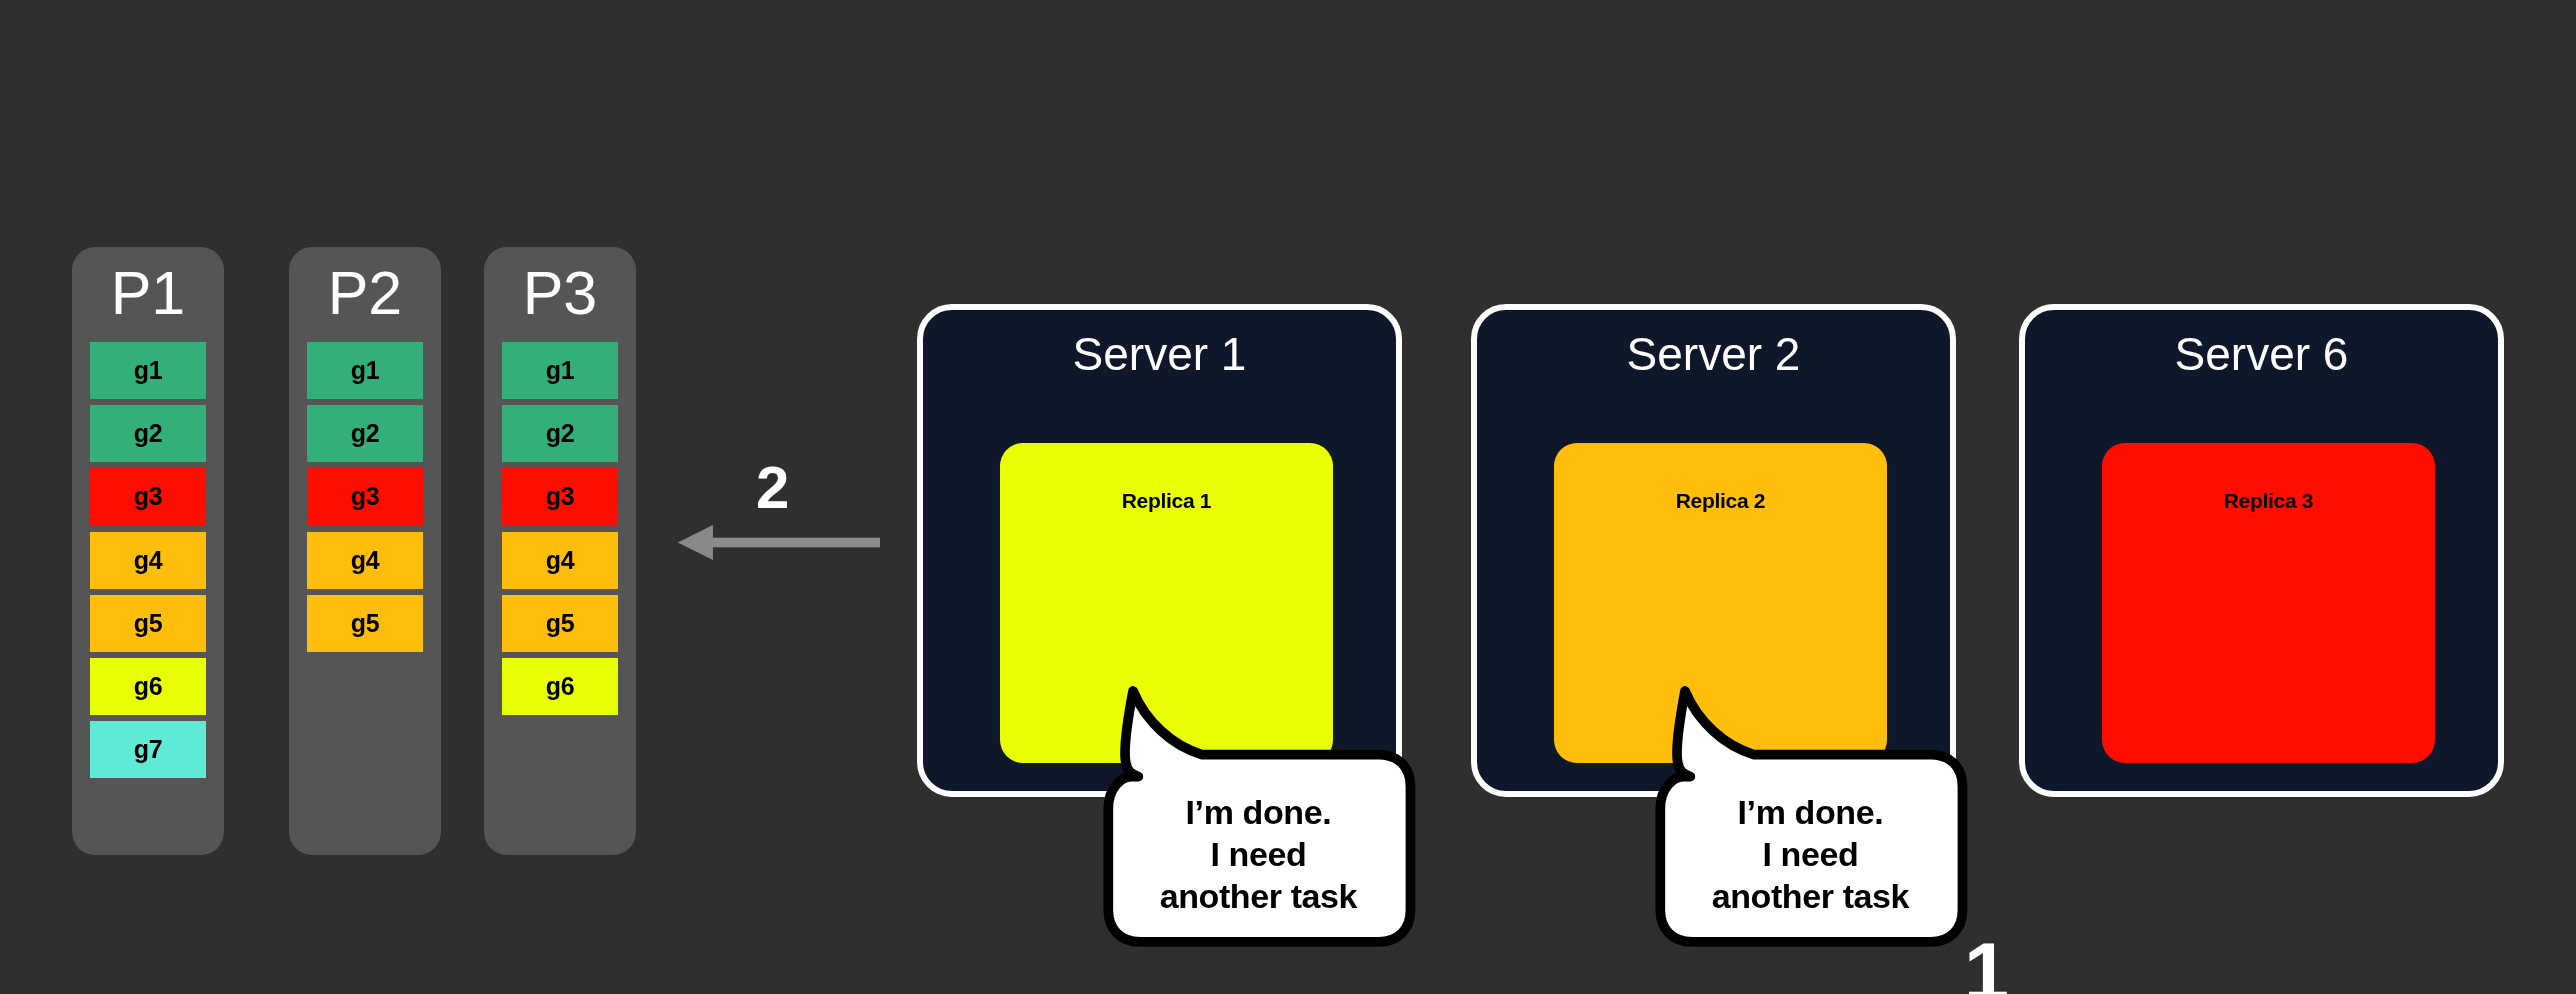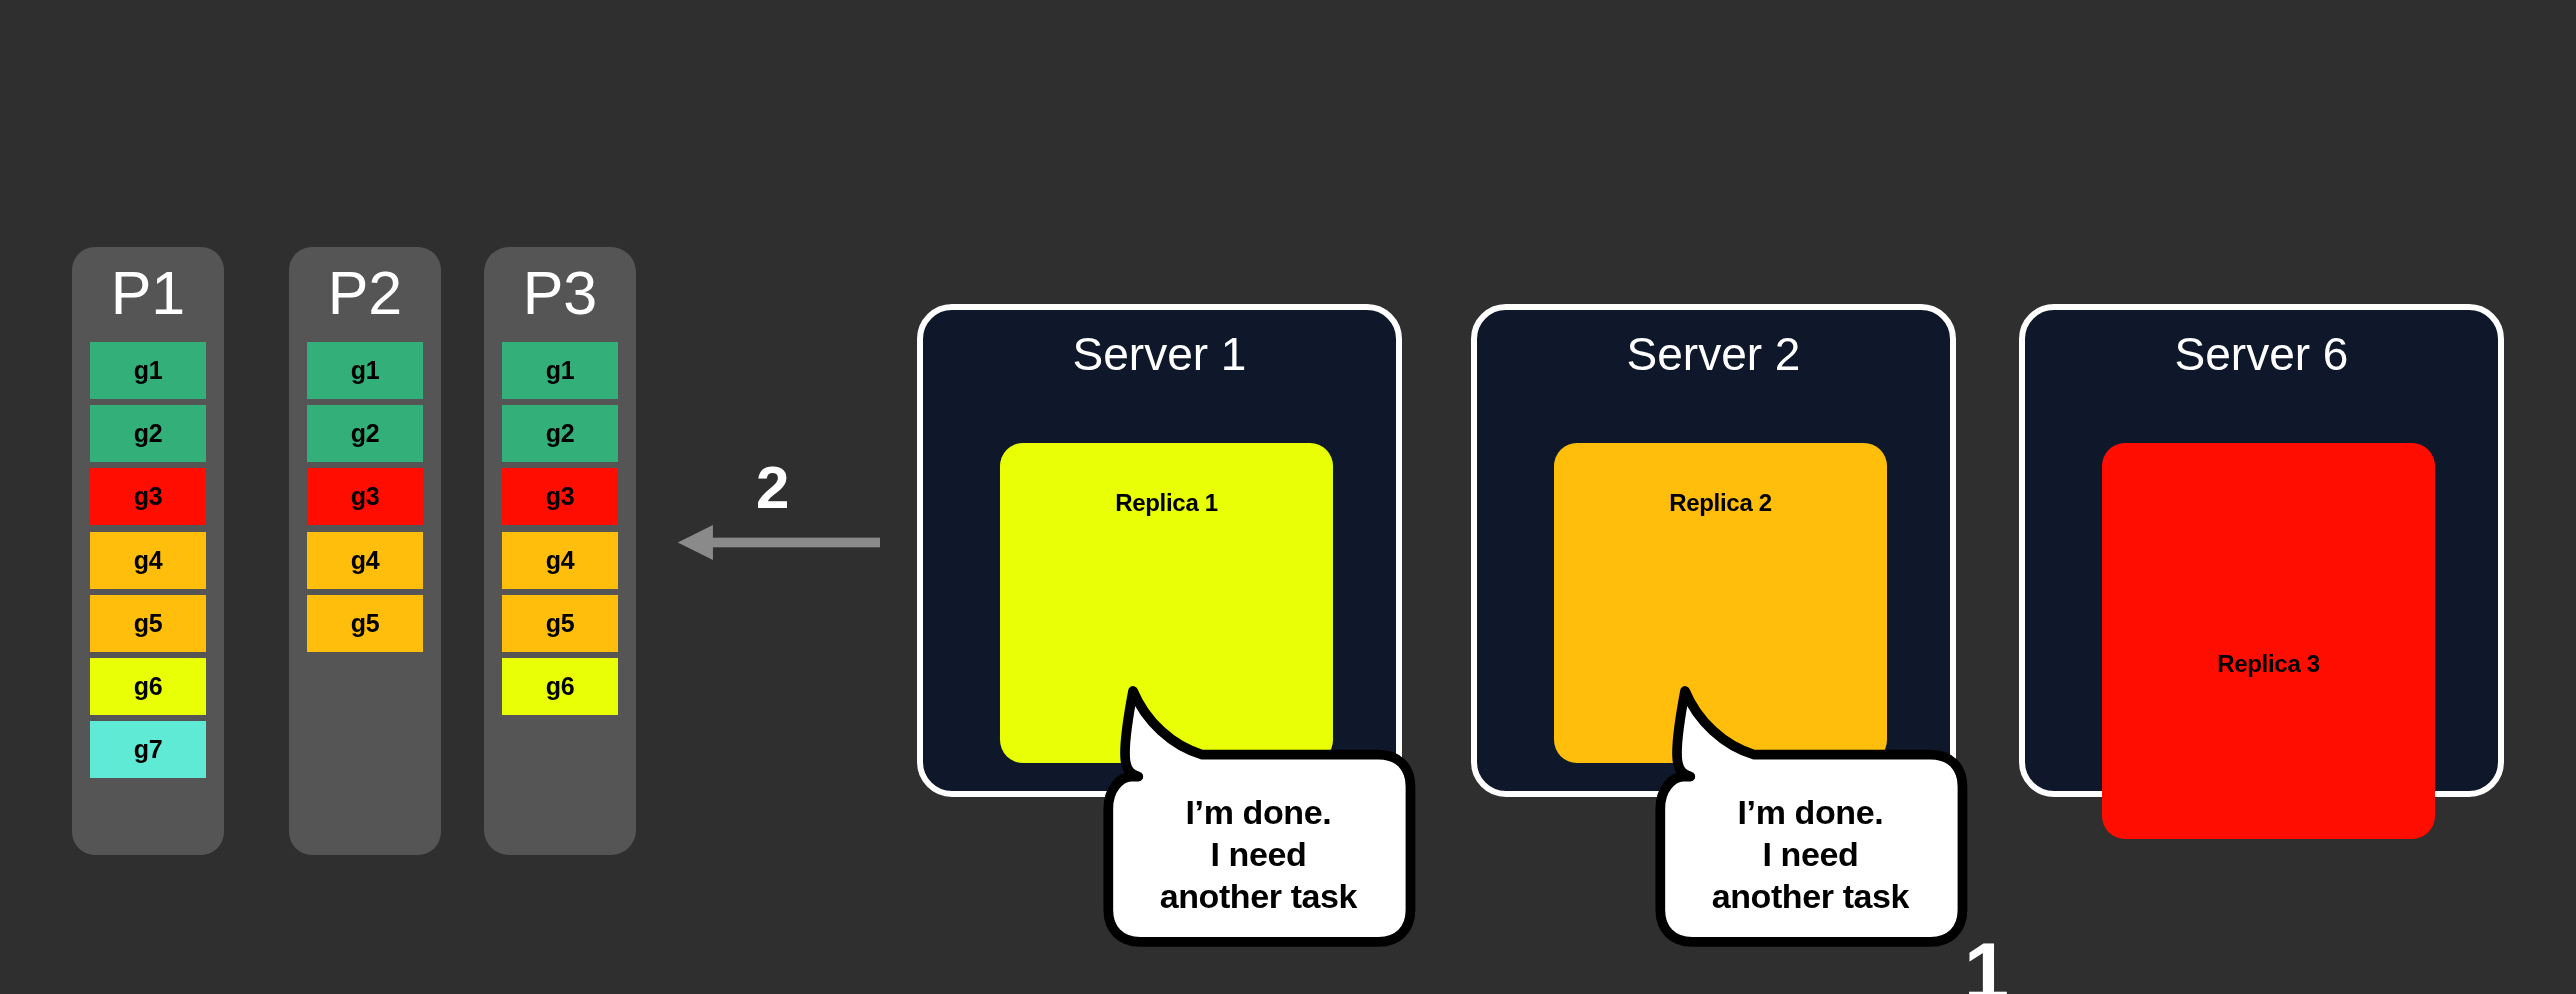--- a/index.html
+++ b/index.html
@@ -74,21 +74,21 @@
   }
   .replica{
     position:absolute;
     border-radius:23px;
     display:flex;
     justify-content:center;
     padding-top:46px;
   }
   .replica-label{
     color:#000000;
-    font-size:24px;
+    font-size:21px;
     font-weight:bold;
     letter-spacing:-0.3px;
   }
 
   
   .bubble{
     position:absolute;
     z-index:40;
   }
   .bubble svg{ display:block; overflow:visible; }
@@ -125,21 +125,21 @@
     <div class="partition-label">P2</div>
     <div class="task-stack">
       <div class="task" style="background:#33b07a">g1</div>
       <div class="task" style="background:#33b07a">g2</div>
       <div class="task" style="background:#ff0d00">g3</div>
       <div class="task" style="background:#ffbe0b">g4</div>
       <div class="task" style="background:#ffbe0b">g5</div>
     </div>
   </div>
 
-  <div class="partition" style="left:484px; top:247px; height:608px;border-radius:25px;">
+  <div class="partition" style="left:484px; top:247px; height:608px;">
     <div class="partition-label">P3</div>
     <div class="task-stack">
       <div class="task" style="background:#33b07a">g1</div>
       <div class="task" style="background:#33b07a">g2</div>
       <div class="task" style="background:#ff0d00">g3</div>
       <div class="task" style="background:#ffbe0b">g4</div>
       <div class="task" style="background:#ffbe0b">g5</div>
       <div class="task" style="background:#e8ff05">g6</div>
     </div>
   </div>
@@ -202,21 +202,21 @@
                L 6 143
                C 6 121 20 107 32 107 Z" fill="#ffffff" stroke="#000000" stroke-width="11" stroke-linejoin="round"></path>
     </svg>
     <div class="bubble-text" style="left:12.4px; top:109px; width:286px;">I’m done.
 I need
 another task</div>
   </div>
 
   <div class="server" style="left:2019px; top:304px; width:485px; height:493px;">
     <div class="server-label">Server 6</div>
-    <div class="replica" style="left:77px; top:133px; width:333px; height:396px; background:#ff0d00;align-items:center;">
+    <div class="replica" style="left:77px; top:133px; width:333px; height:320px; background:#ff0d00;">
       <span class="replica-label">Replica 3</span>
     </div>
   </div>
 
   <div class="step-num" style="left:1964px; top:932px; font-size:81px;">1</div>
 
 </div>
 
 
 </body></html>

